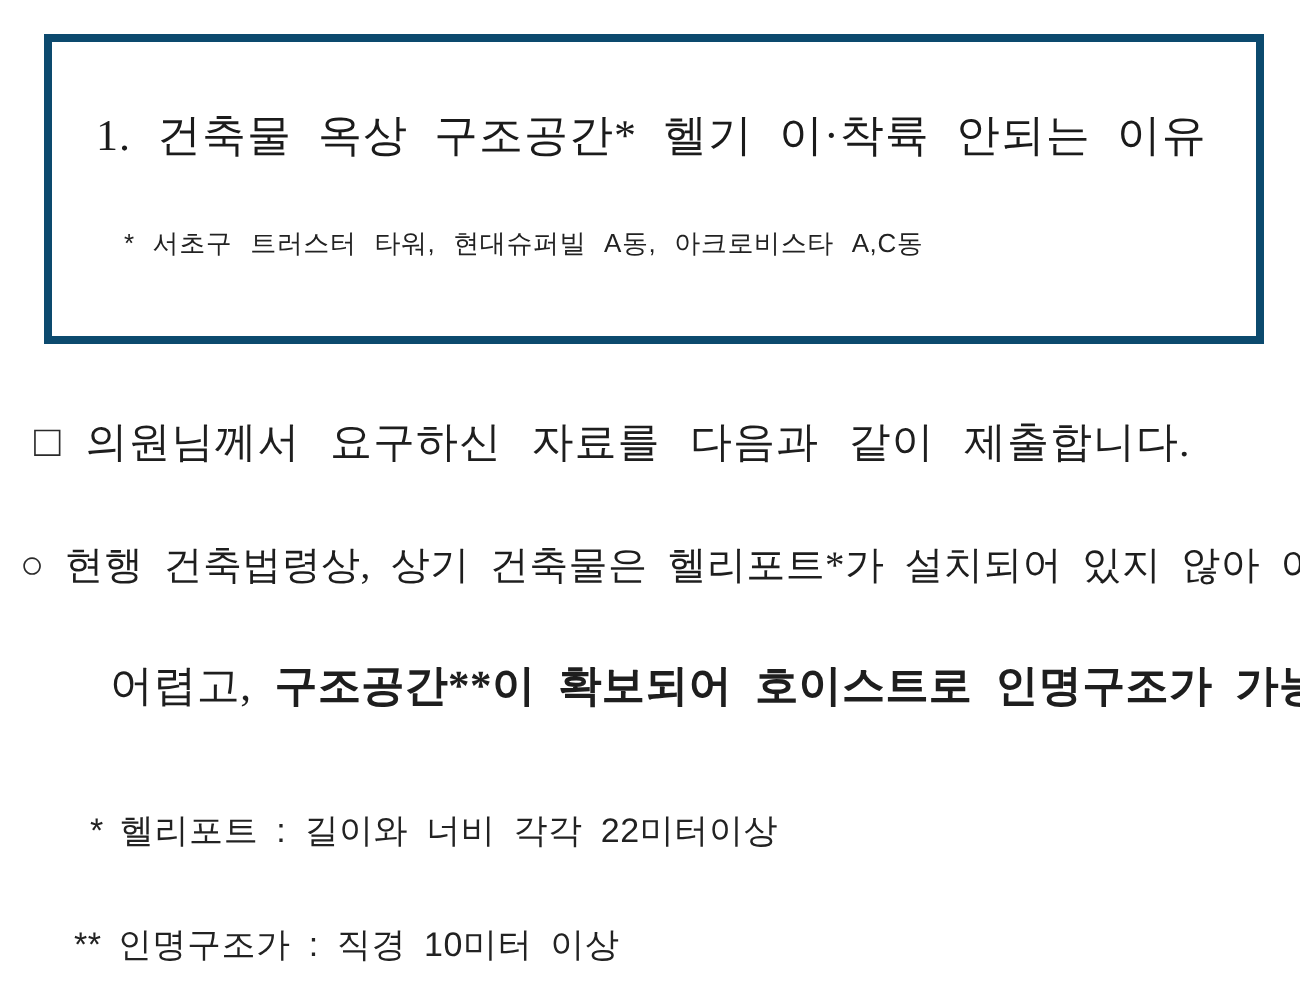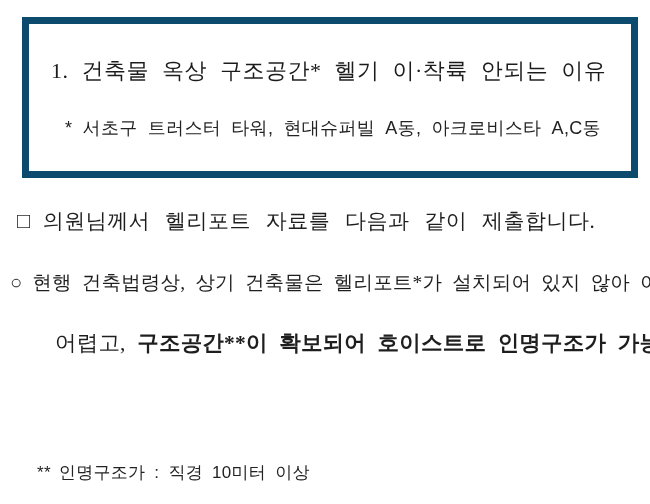--- a/index.html
+++ b/index.html
@@ -16,41 +16,41 @@
     font-family: "Liberation Serif", "DejaVu Serif", serif;
     overflow: hidden;
   }
   
   .title-box {
     position: absolute;
     left: 22px;
     top: 17px;
     width: 602px;
     height: 147px;
-    border: 7px solid #0c4a6e;
+    border: 4px solid #0c4a6e;
     background: #ffffff;
     box-sizing: content-box;
   }
   .title-heading {
     position: absolute;
     left: 22px;
     top: 32px;
     font-size: 22px;
     font-weight: 500;
     letter-spacing: 0.5px;
     word-spacing: 7px;
     white-space: nowrap;
     color: #1b1b1b;
   }
   .title-note {
     position: absolute;
     left: 36px;
     top: 92px;
     font-family: "Liberation Sans", "DejaVu Sans", sans-serif;
-    font-size: 18px;
+    font-size: 13px;
     letter-spacing: 0.3px;
     word-spacing: 5px;
     white-space: nowrap;
     color: #222222;
   }
   
   .para {
     position: absolute;
     white-space: nowrap;
     color: #1e1e1e;
@@ -117,29 +117,32 @@
 <body>
 
 <div class="page">
 
   <div class="title-box">
     <div class="title-heading">1. 건축물 옥상 구조공간* 헬기 이·착륙 안되는 이유</div>
     <div class="title-note">* 서초구 트러스터 타워, 현대슈퍼빌 A동, 아크로비스타 A,C동</div>
   </div>
 
   <div class="para para-submission">
-    <span class="bullet">□</span><span>의원님께서 헬리포트 자료를 다음과 같이 제출합니다.</span>
+    <span class="bullet">□</span><span>의원님께서 요구하신 자료를 다음과 같이 제출합니다.</span>
   </div>
 
   <div class="para para-current">
     <span class="bullet">○</span><span>현행 건축법령상, 상기 건축물은 헬리포트*가 설치되어 있지 않아 이·착륙이</span>
   </div>
 
   <div class="para para-continuation">
     <span class="regular-part">어렵고, </span><span class="bold-part">구조공간**이 확보되어 호이스트로 인명구조가 가능한 곳임</span>
   </div>
 
+  <div class="footnote footnote-heliport">
+    <span class="fn-marker">*</span><span>헬리포트 : 길이와 너비 각각 22미터이상</span>
+  </div>
 
   <div class="footnote footnote-rescue">
     <span class="fn-marker">**</span><span>인명구조가 : 직경 10미터 이상</span>
   </div>
 
 </div>
 
 </body></html>

